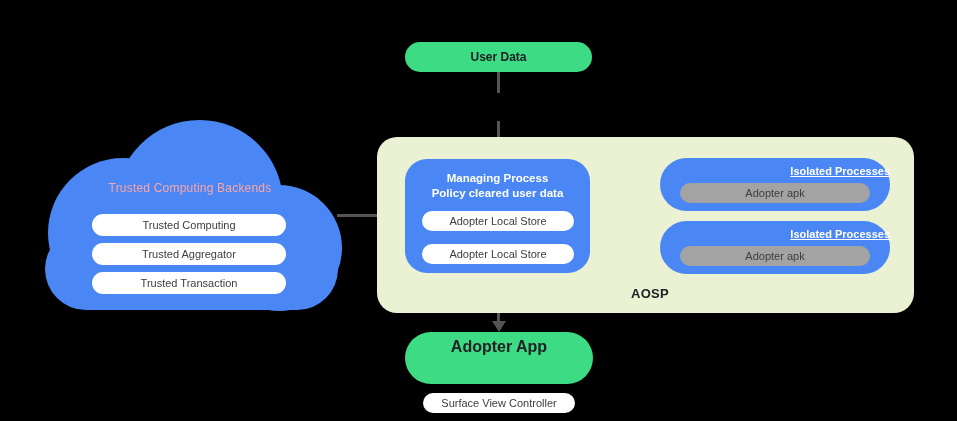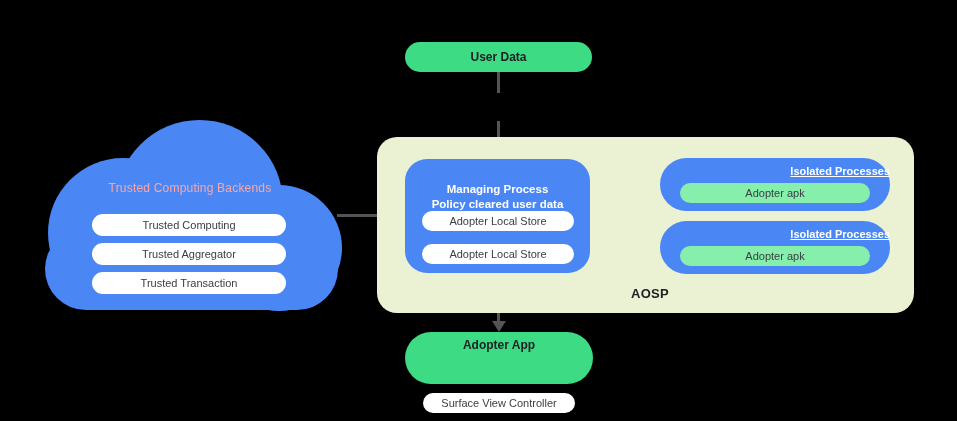--- a/index.html
+++ b/index.html
@@ -40,51 +40,51 @@
   .aosp-label{
     position:absolute;left:600px;top:286px;width:100px;text-align:center;
     color:#202124;font-weight:bold;font-size:13px;letter-spacing:.3px;
   }
   
   .managing{
     position:absolute;left:405px;top:159px;width:185px;height:114px;
     background:#4a87f5;border-radius:22px;
   }
   .managing-title{
-    position:absolute;left:405px;top:182px;width:185px;text-align:center;
+    position:absolute;left:405px;top:171px;width:185px;text-align:center;
     color:#fff;font-weight:bold;font-size:11.5px;line-height:15px;
   }
   .store-pill{
     position:absolute;left:422px;width:152px;height:20px;border-radius:10px;background:#fff;
     color:#3c4043;font-size:11px;line-height:20px;text-align:center;
   }
   .sp1{top:211px;} .sp2{top:244px;}
   
   .iso{
     position:absolute;left:660px;width:230px;height:53px;background:#4a87f5;border-radius:27px;
   }
   .iso1{top:158px;} .iso2{top:221px;}
   .iso-title{
     position:absolute;left:660px;width:230px;text-align:right;color:#fff;
     font-weight:bold;font-size:11px;text-decoration:underline;
   }
   .it1{top:165px;} .it2{top:228px;}
   .iso-pill{
-    position:absolute;left:680px;width:190px;height:20px;border-radius:10px;background:#86efac;
+    position:absolute;left:680px;width:190px;height:20px;border-radius:10px;background:#a3a3a3;
     color:#3c4043;font-size:11px;line-height:20px;text-align:center;
   }
   .ip1{top:183px;} .ip2{top:246px;}
   
   .adopter{
     position:absolute;left:405px;top:332px;width:188px;height:52px;
     background:#3ddc84;border-radius:26px;
   }
   .adopter-title{
     position:absolute;left:405px;top:338px;width:188px;text-align:center;
-    color:#202124;font-weight:bold;font-size:12px;
+    color:#202124;font-weight:bold;font-size:16px;
   }
   .adopter-pill{
     position:absolute;left:423px;top:357px;width:152px;height:20px;border-radius:10px;background:#fff;
     color:#3c4043;font-size:11px;line-height:20px;text-align:center;margin-top:36px;
   }
   
   .ln{position:absolute;background:#545454;}
   .v1{left:497px;top:72px;width:3px;height:21px;}
   .v2{left:497px;top:121px;width:3px;height:39px;}
   .v3{left:497px;top:273px;width:3px;height:49px;}

